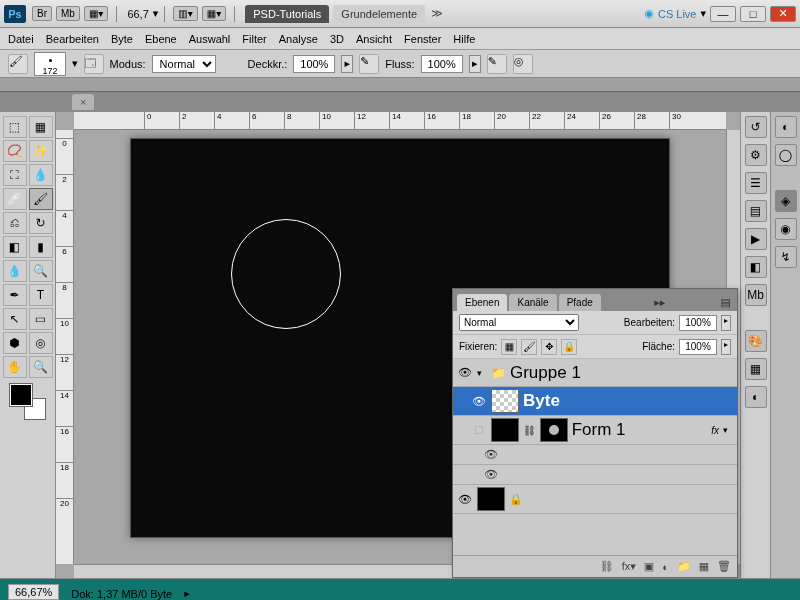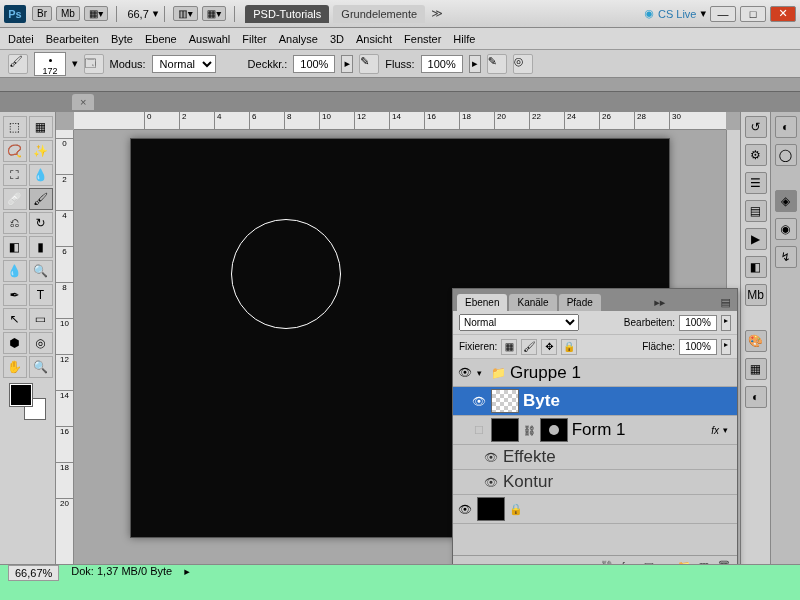--- a/index.html
+++ b/index.html
@@ -45,21 +45,21 @@
 .ruler-v { position:absolute; top:18px; left:0; width:18px; bottom:14px; background:#e8e8e8; border-right:1px solid #888; }
 .ruler-v .tick { position:absolute; left:0; width:100%; border-top:1px solid #888; font-size:8px; text-align:center; }
 .canvas-wrap { position:absolute; top:18px; left:18px; right:14px; bottom:14px; background:#a8a8a8; display:flex; align-items:flex-start; justify-content:center; padding-top:8px; }
 .doc { width:540px; height:400px; background:#0a0a0a; border:1px solid #555; box-shadow:0 0 8px rgba(0,0,0,0.4); position:relative; }
 .circle { position:absolute; width:110px; height:110px; border:1px solid #fff; border-radius:50%; top:80px; left:100px; }
 .scr-h { position:absolute; bottom:0; left:18px; right:14px; height:14px; background:#d0d0d0; border-top:1px solid #888; }
 .scr-v { position:absolute; top:18px; right:0; width:14px; bottom:14px; background:#d0d0d0; border-left:1px solid #888; }
 .rightdock { width:30px; background:#d0d0d0; border-left:1px solid #888; display:flex; flex-direction:column; align-items:center; padding:4px 0; gap:6px; }
 .rightdock2 { width:30px; background:#bcbcbc; border-left:1px solid #888; display:flex; flex-direction:column; align-items:center; padding:4px 0; gap:6px; }
 .dockico { width:22px; height:22px; background:#c0c0c0; border:1px solid #888; border-radius:2px; cursor:pointer; display:flex; align-items:center; justify-content:center; font-size:12px; }
-.statusbar { position:absolute; bottom:0; left:0; right:0; height:36px; background:#86efac; border-top:1px solid #888; display:flex; align-items:flex-start; padding:0 8px; gap:12px; font-size:11px; }
+.statusbar { position:absolute; bottom:0; left:0; right:0; height:22px; background:#0f766e; border-top:1px solid #888; display:flex; align-items:flex-end; padding:0 8px; gap:12px; font-size:11px; }
 .statusbar .box { border:1px solid #999; padding:1px 6px; background:#e4e4e4; }
 .layers-panel { position:absolute; right:62px; bottom:22px; width:286px; height:290px; background:#d6d6d6; border:1px solid #666; box-shadow:2px 2px 6px rgba(0,0,0,0.3); display:flex; flex-direction:column; }
 .layers-panel .ptabs { height:22px; background:#8a8a8a; display:flex; align-items:flex-end; padding:0 4px; gap:2px; }
 .ptab { padding:3px 8px; background:#b8b8b8; border-radius:3px 3px 0 0; cursor:pointer; font-size:10px; }
 .ptab.act { background:#d6d6d6; }
 .ptabs .menuico { margin-left:auto; cursor:pointer; color:#333; padding:2px; }
 .prow { height:24px; display:flex; align-items:center; padding:0 6px; gap:4px; border-bottom:1px solid #bbb; }
 .prow select { flex:0 0 120px; height:17px; font-size:10px; }
 .prow .sp { flex:1; }
 .prow label { font-size:10px; }
@@ -294,25 +294,23 @@
       <span class="eye" style="color:#aaa">☐</span>
       <div class="thumb black"></div>
       <span style="font-size:10px">⛓</span>
       <div class="thumb mask"></div>
       <span class="name">Form 1</span>
       <span class="fx">fx</span>
       <span class="twisty">▾</span>
     </div>
     <div class="lrow sub">
       <span class="eye">👁</span>
-      <span class="name">Effekte</span>
     </div>
     <div class="lrow sub">
       <span class="eye">👁</span>
-      <span class="name">Kontur</span>
     </div>
     <div class="lrow">
       <span class="eye">👁</span>
       <div class="thumb black"></div>
       <span class="lock">🔒</span>
     </div>
   </div>
   <div class="pfooter">
     <span class="fico">⛓</span>
     <span class="fico">fx▾</span>

